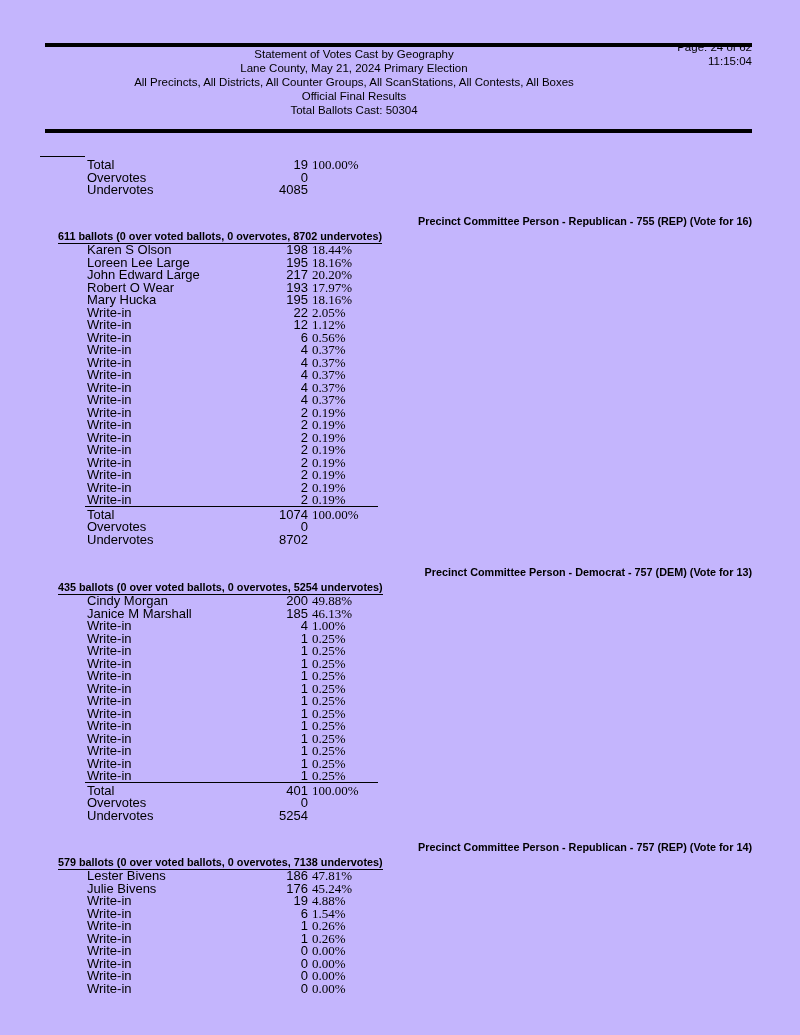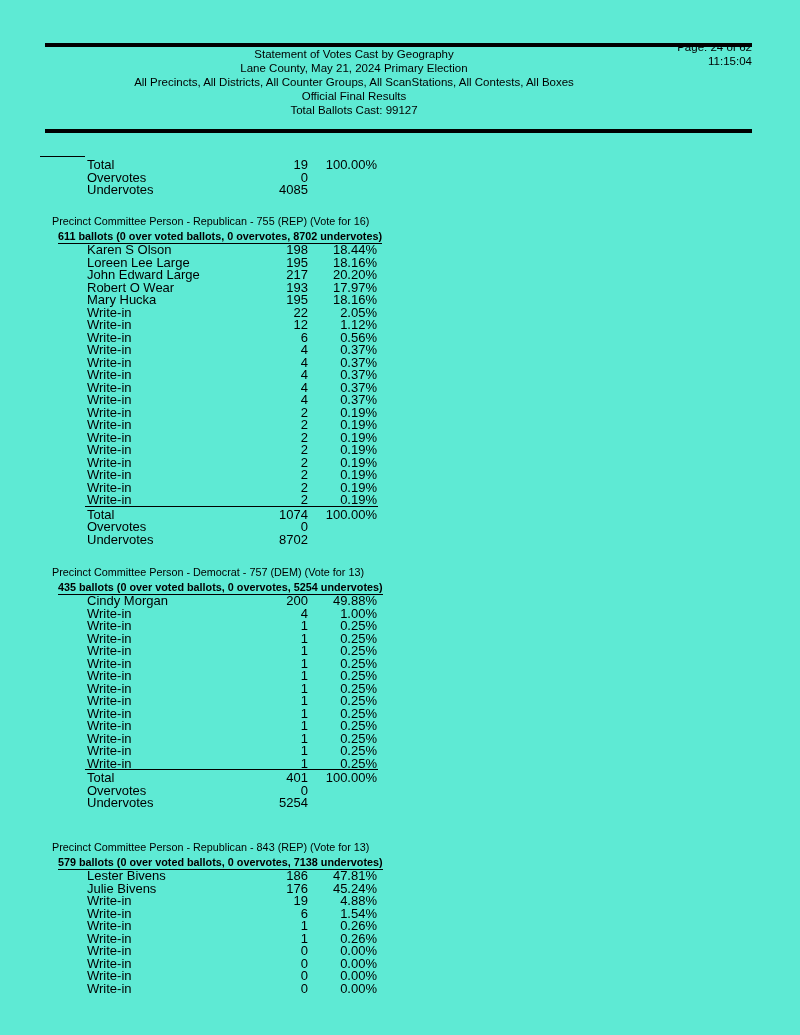--- a/index.html
+++ b/index.html
@@ -1,18 +1,18 @@
 <!DOCTYPE html>
 <html><head>
 <meta charset="utf-8">
 <title>Report</title>
 <style>
   html,body { margin:0; padding:0; background:#ffffff; }
   .page {
-    position:relative; width:800px; height:1035px; background:#5eead4;
+    position:relative; width:800px; height:1035px; background:#c4b5fd;
     font-family:"Liberation Sans", sans-serif; color:#000; overflow:hidden;
   }
   .rule { position:absolute; left:45px; width:707px; background:#000; }
   .rule-top { top:43px; height:4px; }
   .rule-mid { top:129px; height:4px; }
 
   .header-center {
     position:absolute; left:45px; top:47px; width:618px;
     text-align:center; font-size:11.5px; line-height:14px;
   }
@@ -31,48 +31,48 @@
   .colheader .u1 { left:217px; width:50px; }
   .colheader .u2 { left:285px; width:47px; }
   .left-stub { position:absolute; left:40px; top:156px; width:45px; height:0; border-top:1.5px solid #000; }
 
   section { position:absolute; left:45px; width:707px; }
   .sec0 { top:157px; }
   .sec1 { top:215px; }
   .sec2 { top:566px; }
   .sec3 { top:841px; }
 
-  .sec-title { font-weight:normal; font-size:10.8px; line-height:13px; margin-left:7px; white-space:nowrap; }
+  .sec-title { font-weight:bold; font-size:10.8px; line-height:13px; margin-left:7px; white-space:nowrap;text-align:right; }
   .sec-sub-wrap { margin-left:13px; line-height:13px; }
   .sec-sub { display:inline-block; font-weight:bold; font-size:10.8px; line-height:13px;
     border-bottom:1.5px solid #000; white-space:nowrap; }
 
   .rows, .summary { font-size:13px; }
   .summary { margin-top:2px; }
   .row { position:relative; height:12.5px; line-height:12.5px; }
   .row .c0 { position:absolute; left:42px; white-space:nowrap; }
   .row .c1 { position:absolute; left:155px; width:108px; text-align:right; }
-  .row .c2 { position:absolute; left:267px; width:65px; text-align:right; }
+  .row .c2 { position:absolute; left:267px; width:65px; text-align:left;font-family:Liberation Serif, serif; }
   .row.underlined::after {
     content:""; position:absolute; left:40px; width:293px; bottom:0; border-bottom:1px solid #000;
   }
 </style>
 </head>
 <body>
 
 <div class="page">
 
   <div class="rule rule-top"></div>
 
   <div class="header-center">
     <div>Statement of Votes Cast by Geography</div>
     <div>Lane County, May 21, 2024 Primary Election</div>
     <div>All Precincts, All Districts, All Counter Groups, All ScanStations, All Contests, All Boxes</div>
     <div>Official Final Results</div>
-    <div>Total Ballots Cast: 99127</div>
+    <div>Total Ballots Cast: 50304</div>
   </div>
 
   <div class="header-right">
     <div>Page: 24 of 62</div>
     <div>11:15:04</div>
   </div>
 
   <div class="rule rule-mid"></div>
 
   <div class="left-stub"></div>
@@ -230,20 +230,25 @@
   <section class="sec2">
     <div class="sec-title">Precinct Committee Person - Democrat - 757 (DEM) (Vote for 13)</div>
     <div class="sec-sub-wrap"><span class="sec-sub">435 ballots (0 over voted ballots, 0 overvotes, 5254 undervotes)</span></div>
     <div class="rows">
         <div class="row">
           <span class="c0">Cindy Morgan</span>
           <span class="c1">200</span>
           <span class="c2">49.88%</span>
         </div>
         <div class="row">
+          <span class="c0">Janice M Marshall</span>
+          <span class="c1">185</span>
+          <span class="c2">46.13%</span>
+        </div>
+        <div class="row">
           <span class="c0">Write-in</span>
           <span class="c1">4</span>
           <span class="c2">1.00%</span>
         </div>
         <div class="row">
           <span class="c0">Write-in</span>
           <span class="c1">1</span>
           <span class="c2">0.25%</span>
         </div>
         <div class="row">
@@ -315,21 +320,21 @@
         </div>
         <div class="row">
           <span class="c0">Undervotes</span>
           <span class="c1">5254</span>
           <span class="c2"></span>
         </div>
       </div>
   </section>
 
   <section class="sec3">
-    <div class="sec-title">Precinct Committee Person - Republican - 843 (REP) (Vote for 13)</div>
+    <div class="sec-title">Precinct Committee Person - Republican - 757 (REP) (Vote for 14)</div>
     <div class="sec-sub-wrap"><span class="sec-sub">579 ballots (0 over voted ballots, 0 overvotes, 7138 undervotes)</span></div>
     <div class="rows">
         <div class="row">
           <span class="c0">Lester Bivens</span>
           <span class="c1">186</span>
           <span class="c2">47.81%</span>
         </div>
         <div class="row">
           <span class="c0">Julie Bivens</span>
           <span class="c1">176</span>

